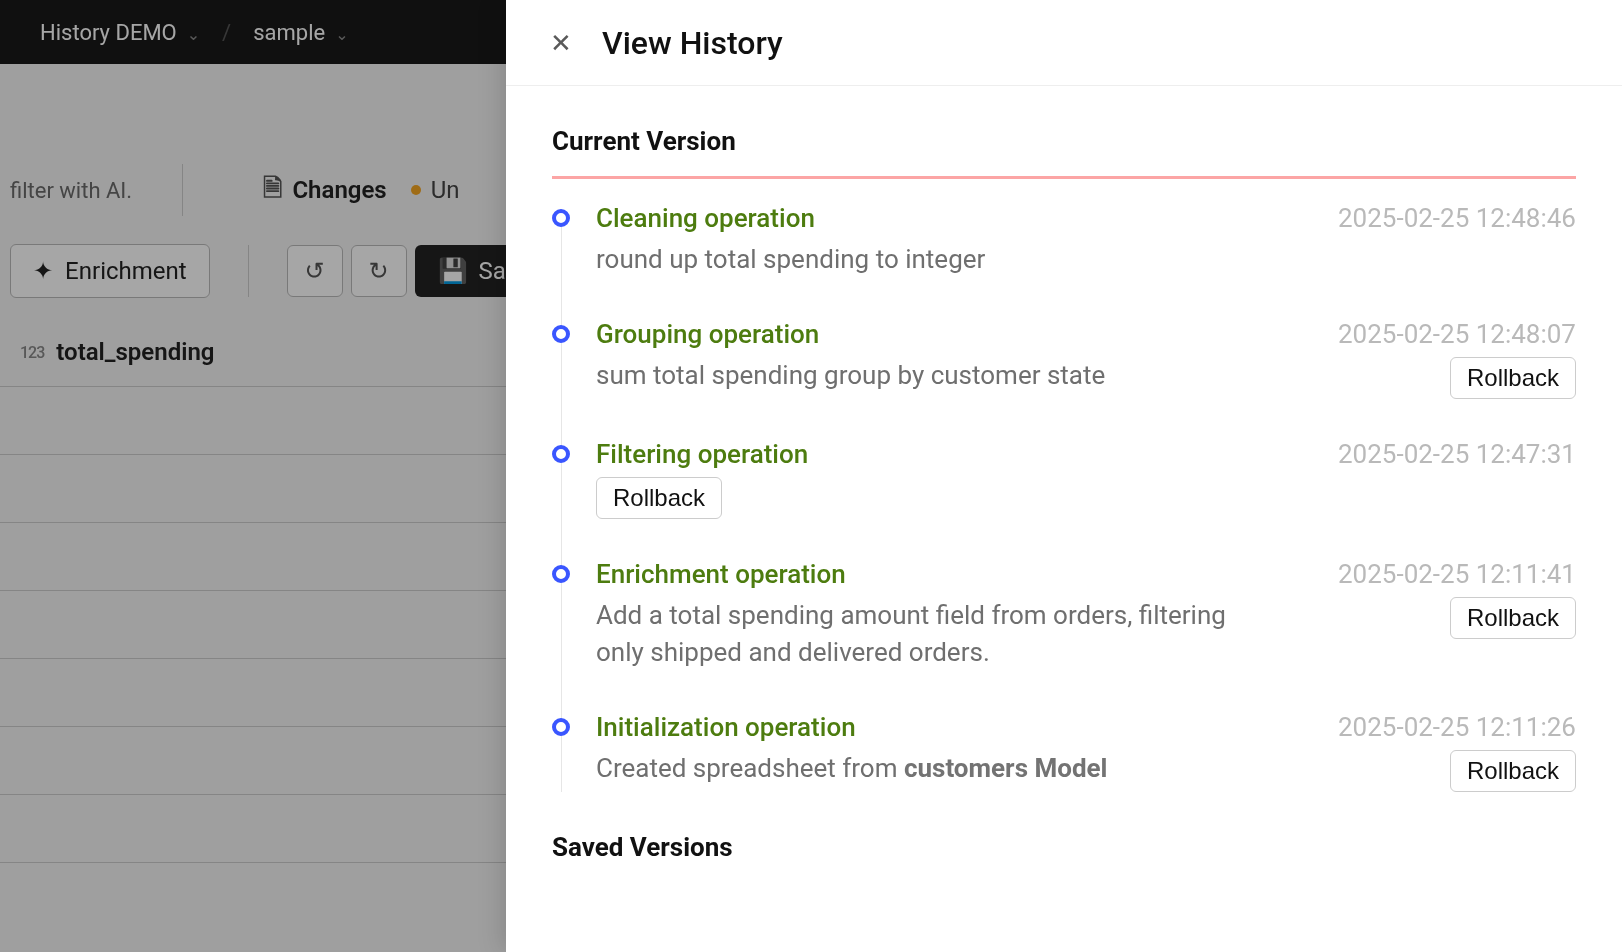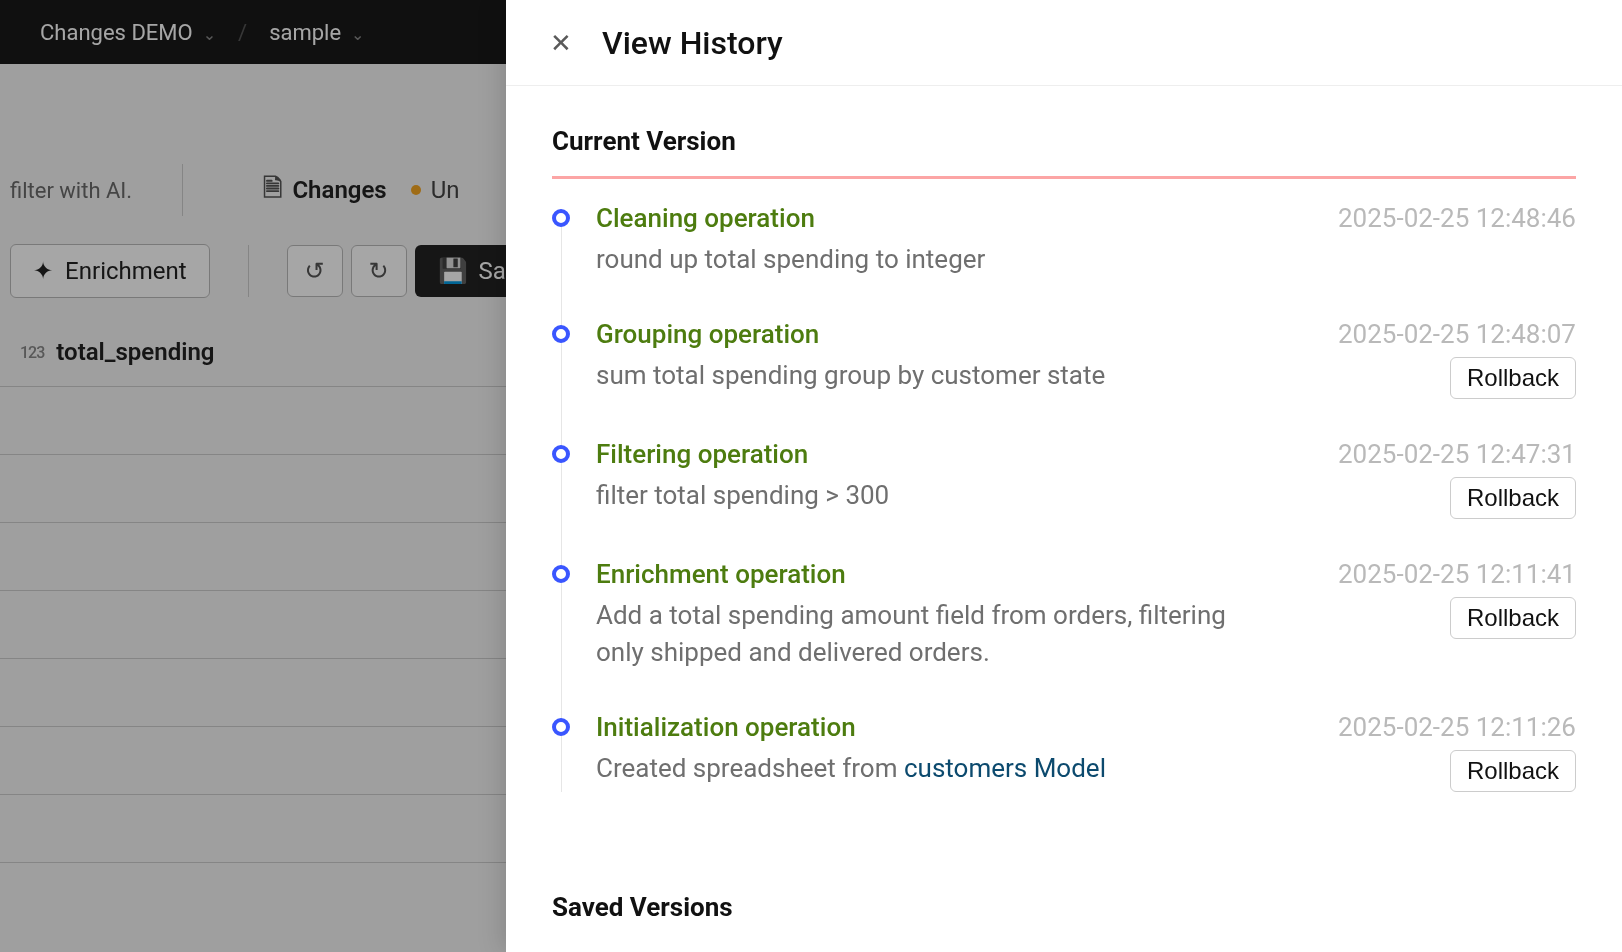--- a/index.html
+++ b/index.html
@@ -151,21 +151,20 @@
   }
   .section-title {
     font-size: 26px;
     font-weight: 700;
     color: #111;
     padding-bottom: 20px;
     border-bottom: 3px solid #fca5a5;
     margin-bottom: 24px;
   }
   .section-title.saved {
-    margin-top: 60px;
     border-bottom: none;
     padding-bottom: 0;
   }
 
   .timeline {
     position:relative;
     padding-left: 44px;
   }
   .timeline::before {
     content:"";
@@ -213,21 +212,21 @@
     justify-content:space-between;
     gap: 24px;
     margin-top: 8px;
   }
   .entry-desc {
     font-size: 26px;
     color: #6f6f6f;
     line-height: 1.45;
     max-width: 680px;
   }
-  .entry-desc b { color:#0c4a6e; font-weight:400; }
+  .entry-desc b { color:#737373; font-weight:700; }
   .rollback-btn {
     border: 1px solid #ccc;
     border-radius: 6px;
     background:#fff;
     font-size: 24px;
     padding: 6px 16px;
     color:#111;
     cursor:pointer;
     white-space:nowrap;
     align-self:flex-start;
@@ -235,21 +234,21 @@
   .divider-vert {
     width:1px; height:52px; background:#ccc; margin: 0 30px;
   }
 </style>
 </head>
 <body>
 
 <div class="bg">
   <div class="bg-topbar">
     <span>
-      <span>Changes DEMO</span><span class="chev"> ⌄</span>
+      <span>History DEMO</span><span class="chev"> ⌄</span>
     </span>
     <span class="sep">/</span>
     <span>
       <span>sample</span><span class="chev"> ⌄</span>
     </span>
   </div>
 
   <div class="bg-subbar">
     <span class="text">filter with AI.</span>
     <span class="divider-vert"></span>
@@ -330,21 +329,20 @@
         </div>
       </div>
 
       <div class="entry">
         <span class="entry-dot"></span>
         <div class="entry-head">
           <span class="entry-title">Filtering operation</span>
           <span class="entry-time">2025-02-25 12:47:31</span>
         </div>
         <div class="entry-sub-row">
-          <span class="entry-desc">filter total spending &gt; 300</span>
           <button class="rollback-btn">Rollback</button>
         </div>
       </div>
 
       <div class="entry">
         <span class="entry-dot"></span>
         <div class="entry-head">
           <span class="entry-title">Enrichment operation</span>
           <span class="entry-time">2025-02-25 12:11:41</span>
         </div>

